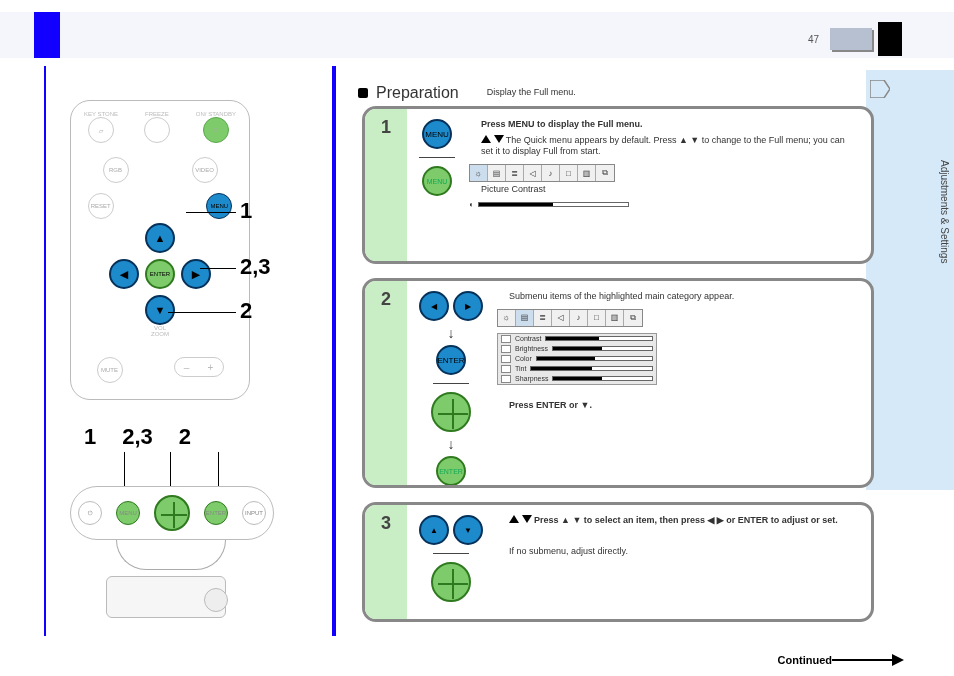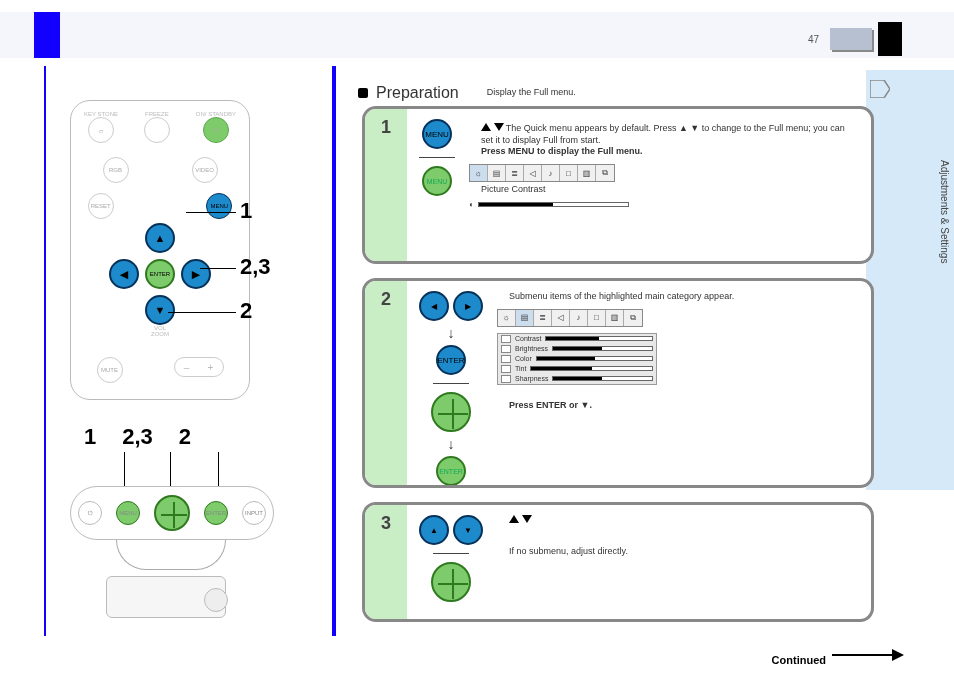--- a/index.html
+++ b/index.html
@@ -93,21 +93,21 @@
   .menu-strip .mi:last-child { border-right: none; }
 
   .submenu { margin-top: 6px; border: 1px solid #999; background: #e8e8e8; font-size: 7px; width: 160px; }
   .submenu .row { display: flex; align-items: center; padding: 1px 3px; gap: 4px; }
   .submenu .ic { width: 10px; height: 8px; border: 1px solid #888; background: #fff; }
   .sliderbar { flex: 1; height: 5px; background: linear-gradient(to right, #000 50%, #fff 50%); border: 1px solid #666; }
 
   .txt { font-size: 9px; color: #333; line-height: 1.3; padding-left: 12px; }
   .arrow-down { font-size: 14px; text-align: center; }
 
-  .continued { position: absolute; bottom: 10px; right: 52px; display: flex; gap: 6px; font-size: 11px; font-weight: bold; }
+  .continued { position: absolute; bottom: 10px; right: 52px; display: flex; align-items: center; font-size: 11px; font-weight: bold; }
   .continued .ar { width: 70px; height: 2px; background: #000; position: relative; }
   .continued .ar::after { content: ""; position: absolute; right: -2px; top: -5px; border-left: 12px solid #000; border-top: 6px solid transparent; border-bottom: 6px solid transparent; }
 
   .tri { display: inline-block; width: 0; height: 0; }
   .tri.u { border-left: 5px solid transparent; border-right: 5px solid transparent; border-bottom: 8px solid #000; }
   .tri.d { border-left: 5px solid transparent; border-right: 5px solid transparent; border-top: 8px solid #000; }
   .tri.l { border-top: 5px solid transparent; border-bottom: 5px solid transparent; border-right: 8px solid #000; }
   .tri.r { border-top: 5px solid transparent; border-bottom: 5px solid transparent; border-left: 8px solid #000; }
 </style>
 </head>
@@ -204,25 +204,25 @@
       <span class="num">1</span>
     </div>
   <div class="body">
     <div style="display:flex;gap:14px;align-items:flex-start">
       <div class="vcol">
         <div class="bluecircle">MENU</div>
         <div class="slash"></div>
         <div class="greencircle">MENU</div>
       </div>
       <div style="flex:1">
+        <div class="txt" style="font-weight:bold">Press MENU to display the Full menu.</div>
         <div class="txt" style="margin-top:4px">
           <span class="tri u"></span> <span class="tri d"></span>
           <span>The Quick menu appears by default. Press ▲ ▼ to change to the Full menu; you can set it to display Full from start.</span>
         </div>
-        <div class="txt" style="font-weight:bold">Press MENU to display the Full menu.</div>
         <div class="menu-strip">
           <div class="mi active">☼</div>
             <div class="mi">▤</div>
             <div class="mi">≣</div>
             <div class="mi">◁</div>
             <div class="mi">♪</div>
             <div class="mi">□</div>
             <div class="mi">▥</div>
             <div class="mi">⧉</div>
         </div>
@@ -309,20 +309,21 @@
         <div style="display:flex;gap:4px">
           <div class="bluecircle">▲</div>
           <div class="bluecircle">▼</div>
         </div>
         <div class="slash"></div>
         <div class="greenjoy"></div>
       </div>
       <div style="flex:1">
         <div class="txt" style="font-weight:bold">
           <span class="tri u"></span> <span class="tri d"></span>
+          <span>Press ▲ ▼ to select an item, then press ◀ ▶ or ENTER to adjust or set.</span>
         </div>
         <div class="txt" style="margin-top:19px">If no submenu, adjust directly.</div>
       </div>
     </div>
   </div>
 </div>
 
 <div class="continued">
   <span>Continued</span>
   <div class="ar"></div>

